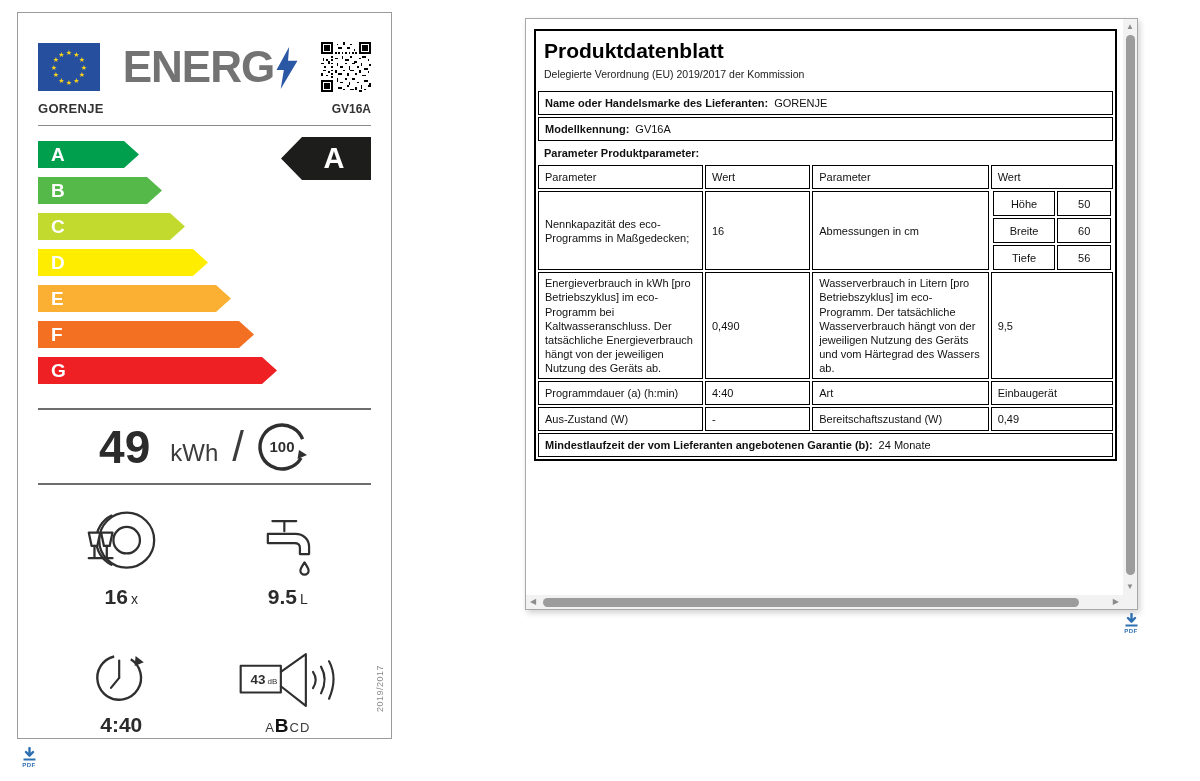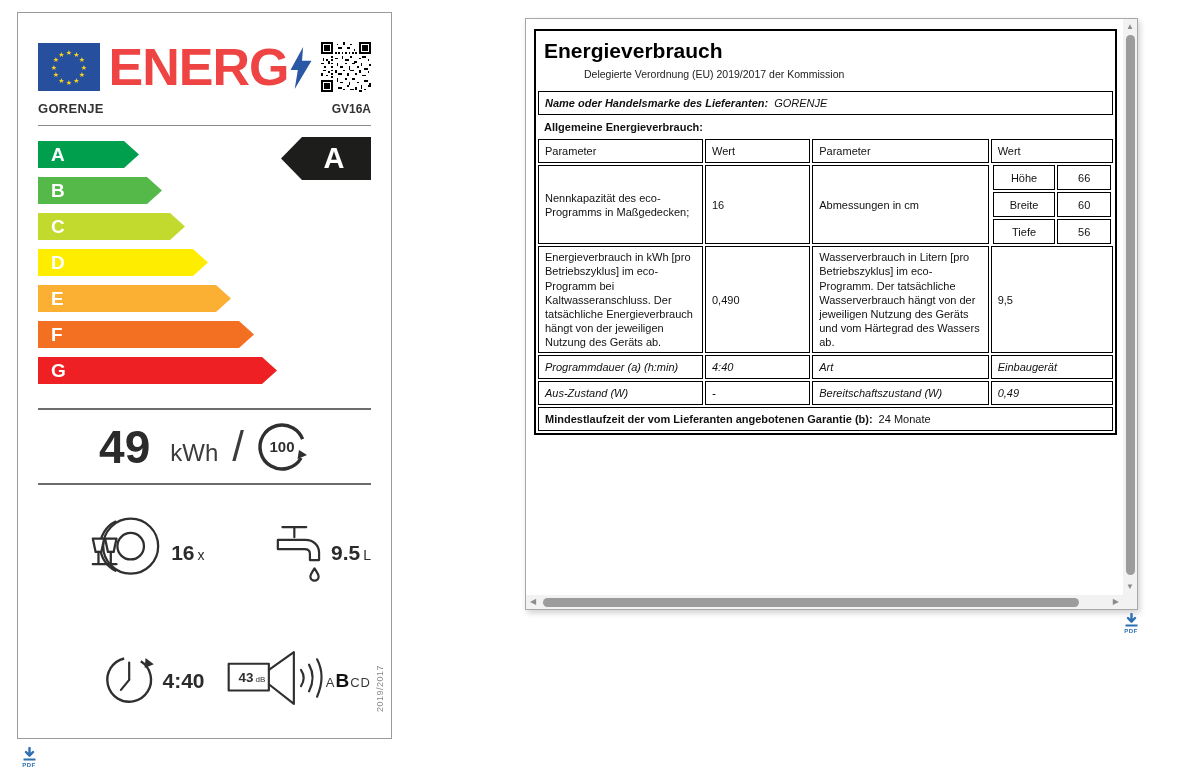--- a/index.html
+++ b/index.html
@@ -5,22 +5,22 @@
   html,body{margin:0;padding:0;background:#ffffff;}
   body{width:1200px;height:781px;position:relative;overflow:hidden;
        font-family:"Liberation Sans", sans-serif;color:#2b2b2b;}
 
   
   .energy-label{position:absolute;left:17px;top:12px;width:373px;height:725px;
                 border:1px solid #9b9b9b;background:#fff;}
   .label-header{position:absolute;left:20px;right:20px;top:26px;height:56px;
                 display:flex;align-items:center;justify-content:space-between;}
   .eu-flag{width:62px;height:48px;display:block;}
-  .energ-wordmark{display:flex;align-items:center;color:#ef4444;font-weight:bold;
-                  font-size:52px;letter-spacing:-1px;line-height:1;}
+  .energ-wordmark{display:flex;align-items:center;color:#737373;font-weight:bold;
+                  font-size:44px;letter-spacing:-1px;line-height:1;}
   .bolt{margin-left:2px;margin-top:2px;}
   .qr{width:50px;height:50px;display:block;}
 
   .brand-row{position:absolute;left:20px;right:20px;top:88px;display:flex;
              justify-content:space-between;align-items:baseline;}
   .brand{font-weight:bold;font-size:13px;color:#333;letter-spacing:.3px;}
   .model{font-size:12px;color:#333;font-weight:bold;}
   .brand-divider{position:absolute;left:20px;right:20px;top:112px;border-top:1px solid #8a8a8a;}
 
   .class-bars{position:absolute;left:20px;top:128px;}
@@ -41,21 +41,21 @@
   .div1{top:395px;} .div2{top:470px;}
 
   .energy-row{position:absolute;left:20px;right:20px;top:401px;height:66px;
               display:flex;align-items:center;justify-content:center;}
   .kwh-value{font-size:46px;font-weight:800;color:#2b2b2b;}
   .kwh-unit{font-size:24px;color:#3c3c3c;margin-left:20px;margin-top:12px;}
   .slash{font-size:42px;font-weight:300;color:#3c3c3c;margin:0 10px 0 14px;}
 
   .features{position:absolute;left:20px;right:20px;top:478px;
             display:grid;grid-template-columns:1fr 1fr;row-gap:10px;}
-  .feature{display:flex;flex-direction:row;align-items:center;justify-content:flex-end;height:118px;}
+  .feature{display:flex;flex-direction:column;align-items:center;justify-content:flex-end;height:118px;}
   .feature .caption{margin-top:5px;font-weight:bold;font-size:21px;color:#2b2b2b;}
   .caption .small-unit{font-size:14px;font-weight:normal;margin-left:3px;}
   .noise-scale{margin-top:5px;color:#3a3a3a;letter-spacing:1px;}
   .noise-scale .nl{font-size:13px;}
   .noise-scale .nl-current{font-size:19px;font-weight:bold;color:#111;}
 
   .regulation{position:absolute;right:6px;bottom:26px;writing-mode:vertical-rl;
               transform:rotate(180deg);font-size:9px;color:#8a8a8a;letter-spacing:.5px;}
 
   .pdf-btn{position:absolute;width:26px;text-align:center;line-height:0;cursor:pointer;}
@@ -69,26 +69,26 @@
                    background:#fff;border:1px solid #a8a8a8;
                    box-shadow:2px 3px 6px rgba(0,0,0,.18);}
   .doc-viewport{position:absolute;left:0;top:0;right:14px;bottom:14px;overflow:hidden;
                 padding:10px 0 0 8px;}
   table.doc{width:583px;table-layout:fixed;border-collapse:separate;border-spacing:2px;
             border:2px solid #000;font-size:11px;color:#111;}
   table.doc td{border:1px solid #000;padding:3px 6px;vertical-align:middle;line-height:1.28;
                overflow:hidden;}
   td.noborder{border:none !important;}
   .doc-title{font-size:21px;font-weight:bold;color:#000;padding:2px 0 3px 0;}
-  .doc-subtitle{font-size:10.5px;color:#222;padding-bottom:5px;margin-left:40px;}
+  .doc-subtitle{font-size:10.5px;color:#222;padding-bottom:5px;}
   .lbl{font-weight:bold;}
   .val{margin-left:6px;font-weight:normal;}
   td.c{text-align:left;}
   tr.hdr td{height:16px;}
-  tr.simple td{height:16px;font-style:italic;}
+  tr.simple td{height:16px;}
   td.dims-cell{border:none !important;padding:0 !important;}
   table.dims{width:100%;table-layout:fixed;border-collapse:separate;border-spacing:2px;margin:-2px 0;}
   table.dims td{border:1px solid #000;text-align:center;height:19px;padding:2px 4px;}
   tr.bold-row td{font-weight:bold;height:16px;}
 
   
   .vscroll{position:absolute;top:0;right:0;bottom:14px;width:14px;background:#f2f2f2;}
   .hscroll{position:absolute;left:0;right:14px;bottom:0;height:14px;background:#f2f2f2;}
   .scroll-corner{position:absolute;right:0;bottom:0;width:14px;height:14px;background:#f2f2f2;}
   .sc-arrow{position:absolute;color:#8c8c8c;font-size:8px;line-height:8px;cursor:pointer;}
@@ -287,30 +287,33 @@
       <colgroup>
           <col style="width:29%">
           <col style="width:18.5%">
           <col style="width:31%">
           <col style="width:21.5%">
         </colgroup>
 
       <tbody>
           <tr>
         <td class="noborder" colspan="4">
-          <div class="doc-title">Energieverbrauch</div>
+          <div class="doc-title">Produktdatenblatt</div>
           <div class="doc-subtitle">Delegierte Verordnung (EU) 2019/2017 der Kommission</div>
         </td>
       </tr>
 
       <tr class="simple">
         <td colspan="4"><span class="lbl">Name oder Handelsmarke des Lieferanten:</span><span class="val">GORENJE</span></td>
       </tr>
+      <tr class="simple">
+        <td colspan="4"><span class="lbl">Modellkennung:</span><span class="val">GV16A</span></td>
+      </tr>
       <tr>
-        <td class="noborder" colspan="4"><span class="lbl">Allgemeine Energieverbrauch:</span></td>
+        <td class="noborder" colspan="4"><span class="lbl">Parameter Produktparameter:</span></td>
       </tr>
 
       <tr class="hdr">
         <td>Parameter</td>
         <td class="c">Wert</td>
         <td>Parameter</td>
         <td class="c">Wert</td>
       </tr>
 
       <tr>
@@ -319,21 +322,21 @@
         <td>Abmessungen in cm</td>
         <td class="dims-cell">
           <table class="dims">
             <colgroup>
                   <col style="width:54%">
                   <col style="width:46%">
                 </colgroup>
             <tbody>
                   <tr>
                     <td>Höhe</td>
-                    <td>66</td>
+                    <td>50</td>
                   </tr>
             <tr>
                     <td>Breite</td>
                     <td>60</td>
                   </tr>
             <tr>
                     <td>Tiefe</td>
                     <td>56</td>
                   </tr>
           </tbody>

